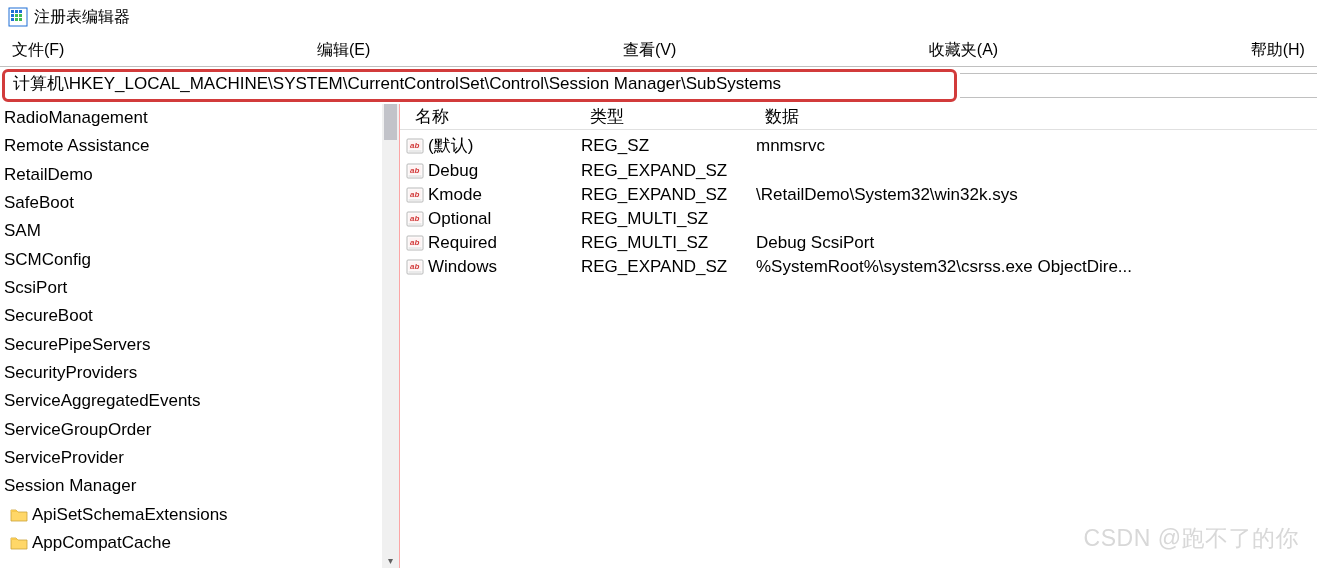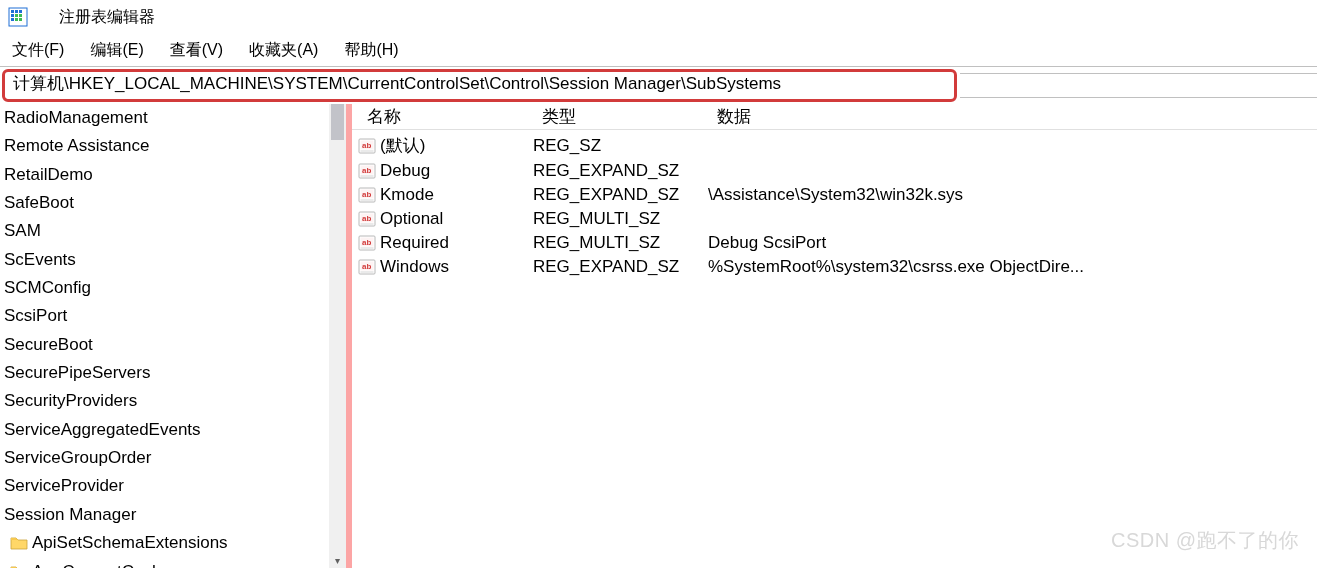--- a/index.html
+++ b/index.html
@@ -16,29 +16,30 @@
   
   .titlebar {
     height: 34px;
     display: flex;
     align-items: center;
     padding: 0 8px;
     gap: 6px;
     border-bottom: 0px solid #e6e6e6;
   }
   .app-icon svg { display:block; }
-  .title-text { font-size: 16px; margin-left: 25px; }
+  .title-text { font-size: 16px; }
   
   .menubar {
     height: 32px;
     display: flex;
     align-items: center;
     padding: 0 6px;
     gap: 14px;
     font-size: 16px;
+    justify-content: space-between;
   }
   .menubar .menu-item {
     padding: 2px 6px;
     cursor: default;
   }
   
   .addressbar-wrap {
     position: relative;
     height: 38px;
     border-top: 1px solid #c0c0c0;
@@ -62,22 +63,22 @@
     border-top:1px solid #c0c0c0;
     border-bottom:1px solid #c0c0c0;
   }
   
   .main {
     display: flex;
     height: calc(568px - 34px - 32px - 38px);
     position: relative;
   }
   .tree-panel {
-    width: 352px;
-    border-right: 6px solid #fca5a5;
+    width: 400px;
+    border-right: 1px solid #fca5a5;
     position: relative;
     overflow: hidden;
   }
   .tree-scroll {
     position: absolute;
     right: 0; top: 0; bottom: 0;
     width: 17px;
     background: #f0f0f0;
     border-left: 0px solid #e0e0e0;
   }
@@ -132,28 +133,28 @@
     white-space: nowrap;
   }
   .row .cell-name {
     display: flex;
     align-items: center;
     gap: 4px;
   }
   .value-icon {
     width: 18px; height: 18px;
     display: inline-flex;
-    align-items: center; justify-content: center;
+    align-items: center; justify-content: center; font-style: italic;
   }
   .value-icon svg { display:block; }
   .watermark {
     position: absolute;
     right: 18px;
     bottom: 14px;
-    font-size: 20px;
+    font-size: 23px;
     color: #d8d8d8;
     letter-spacing: 0.5px;
     pointer-events: none;
   }
 </style>
 </head>
 <body>
 
 <div class="titlebar">
   <span class="app-icon">
@@ -201,23 +202,20 @@
         <div class="item">
           <span>RetailDemo</span>
         </div>
         <div class="item">
           <span>SafeBoot</span>
         </div>
         <div class="item">
           <span>SAM</span>
         </div>
         <div class="item">
-          <span>ScEvents</span>
-        </div>
-        <div class="item">
           <span>SCMConfig</span>
         </div>
         <div class="item">
           <span>ScsiPort</span>
         </div>
         <div class="item">
           <span>SecureBoot</span>
         </div>
         <div class="item">
           <span>SecurePipeServers</span>
@@ -275,20 +273,21 @@
               <svg width="18" height="18" viewBox="0 0 18 18">
                 <rect x="1" y="2" width="16" height="14" rx="1" fill="#fff" stroke="#b8b8b8"></rect>
                 <rect x="2.5" y="3.5" width="13" height="9" fill="#fdf3f3"></rect>
                 <text x="4" y="11" font-size="8" font-weight="bold" fill="#d23b3b" font-family="Arial">ab</text>
                 <rect x="2.5" y="13" width="13" height="2" fill="#eaeaea"></rect>
               </svg>
             </span>
             <span>(默认)</span>
           </div>
           <div>REG_SZ</div>
+          <div>mnmsrvc</div>
         </div>
         <div class="row">
           <div class="cell-name">
             <span class="value-icon">
               <svg width="18" height="18" viewBox="0 0 18 18">
                 <rect x="1" y="2" width="16" height="14" rx="1" fill="#fff" stroke="#b8b8b8"></rect>
                 <rect x="2.5" y="3.5" width="13" height="9" fill="#fdf3f3"></rect>
                 <text x="4" y="11" font-size="8" font-weight="bold" fill="#d23b3b" font-family="Arial">ab</text>
                 <rect x="2.5" y="13" width="13" height="2" fill="#eaeaea"></rect>
               </svg>
@@ -304,21 +303,21 @@
               <svg width="18" height="18" viewBox="0 0 18 18">
                 <rect x="1" y="2" width="16" height="14" rx="1" fill="#fff" stroke="#b8b8b8"></rect>
                 <rect x="2.5" y="3.5" width="13" height="9" fill="#fdf3f3"></rect>
                 <text x="4" y="11" font-size="8" font-weight="bold" fill="#d23b3b" font-family="Arial">ab</text>
                 <rect x="2.5" y="13" width="13" height="2" fill="#eaeaea"></rect>
               </svg>
             </span>
             <span>Kmode</span>
           </div>
           <div>REG_EXPAND_SZ</div>
-          <div>\Assistance\System32\win32k.sys</div>
+          <div>\RetailDemo\System32\win32k.sys</div>
         </div>
         <div class="row">
           <div class="cell-name">
             <span class="value-icon">
               <svg width="18" height="18" viewBox="0 0 18 18">
                 <rect x="1" y="2" width="16" height="14" rx="1" fill="#fff" stroke="#b8b8b8"></rect>
                 <rect x="2.5" y="3.5" width="13" height="9" fill="#fdf3f3"></rect>
                 <text x="4" y="11" font-size="8" font-weight="bold" fill="#d23b3b" font-family="Arial">ab</text>
                 <rect x="2.5" y="13" width="13" height="2" fill="#eaeaea"></rect>
               </svg>

